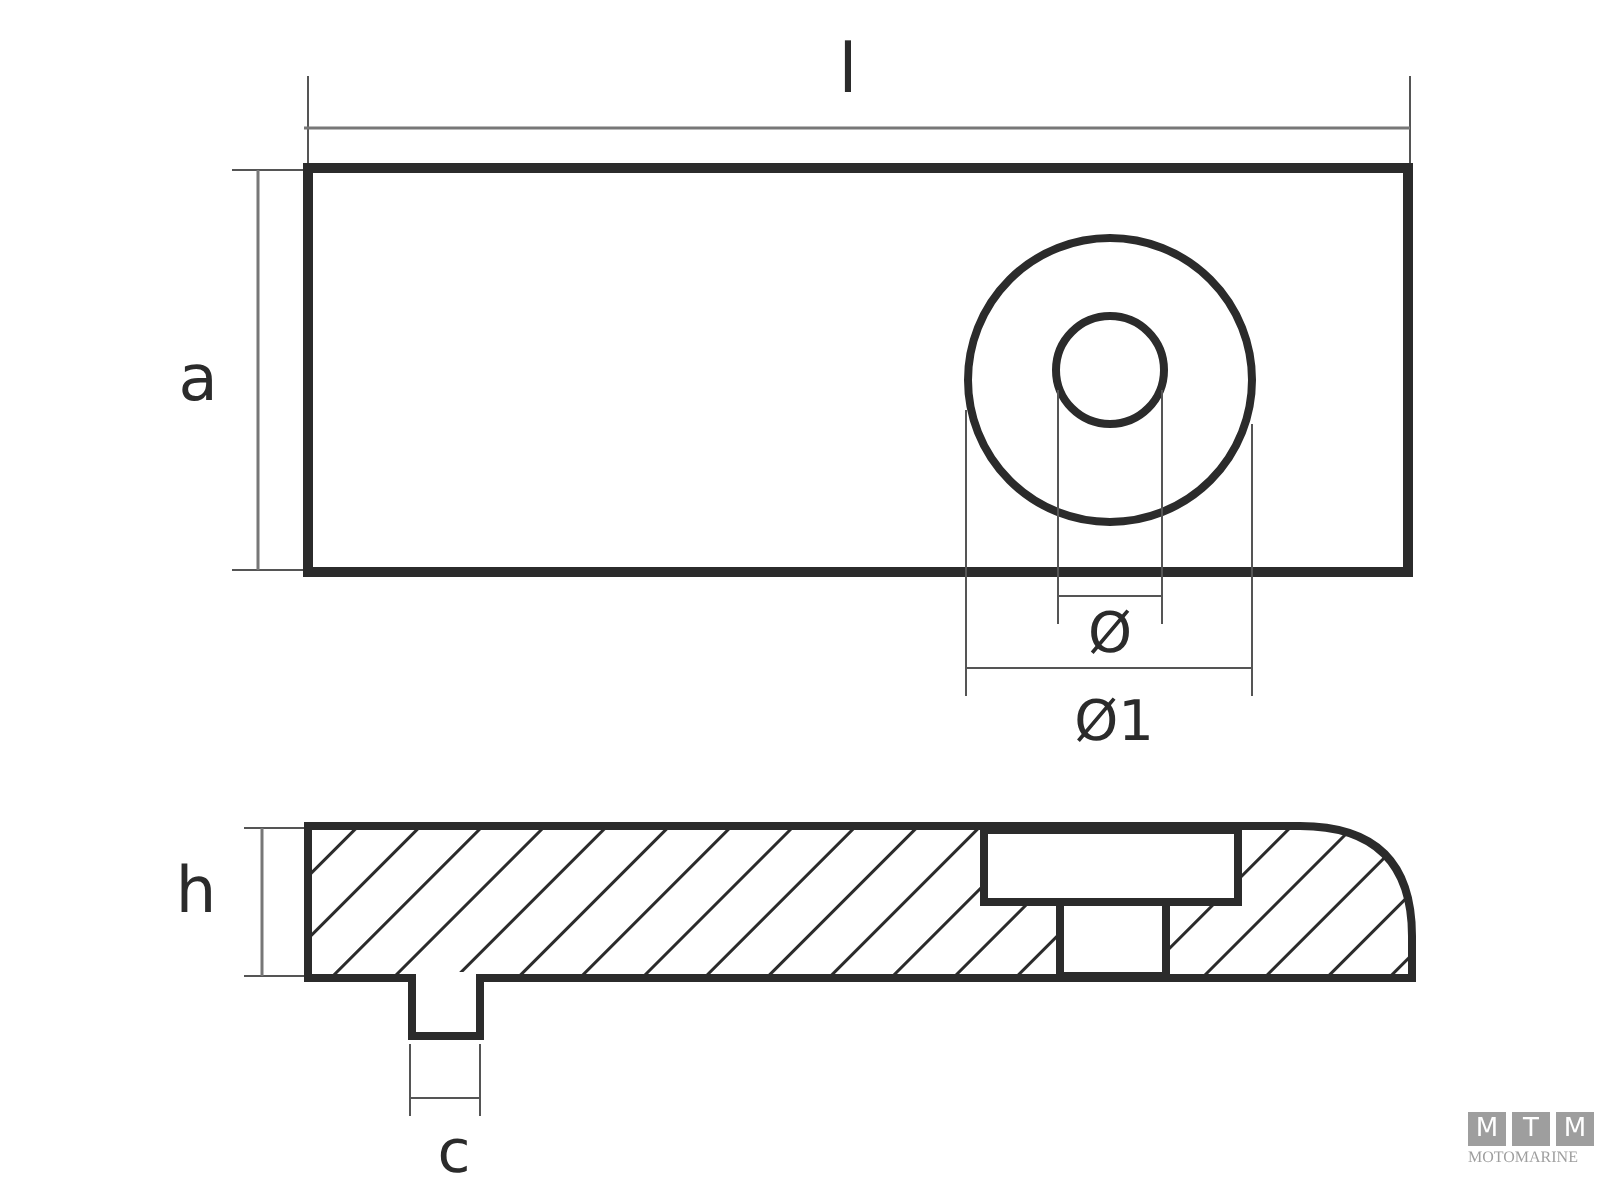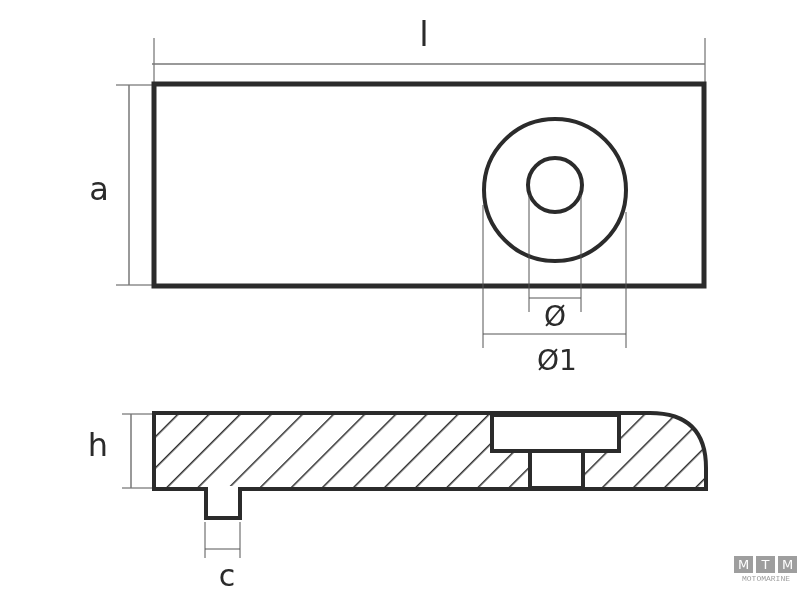--- a/index.html
+++ b/index.html
@@ -2,21 +2,21 @@
 <html><head>
 <meta charset="utf-8">
 <style>
   html, body { margin:0; padding:0; background:#ffffff; }
   body { width:800px; height:600px; position:relative; overflow:hidden; font-family:"DejaVu Sans", sans-serif; }
   #drawing { position:absolute; left:0; top:0; }
   .lbl { font-family:"DejaVu Sans", sans-serif; fill:#2b2b2b; }
   .logo { position:absolute; left:734px; top:556px; width:64px; }
   .logo-boxes { display:flex; gap:3px; }
   .logo-box { width:19px; height:17px; background:#9e9e9e; color:#ffffff; font-family:"DejaVu Sans", sans-serif; font-size:13px; line-height:17px; text-align:center; }
-  .logo-text { font-family:Liberation Mono, monospace; font-size:8px; color:#9e9e9e; letter-spacing:0px; margin-top:1px;text-align:center; }
+  .logo-text { font-family:Liberation Serif, serif; font-size:8px; color:#9e9e9e; letter-spacing:0px; margin-top:1px; }
 </style>
 </head>
 <body>
 
 <svg id="drawing" width="800" height="600" viewBox="0 0 800 600" xmlns="http://www.w3.org/2000/svg">
   <defs>
     <pattern id="hatch" patternUnits="userSpaceOnUse" width="22" height="22" patternTransform="rotate(45)">
       <line x1="0" y1="0" x2="0" y2="22" stroke="#2b2b2b" stroke-width="3"></line>
     </pattern>
     <clipPath id="sideClip">

